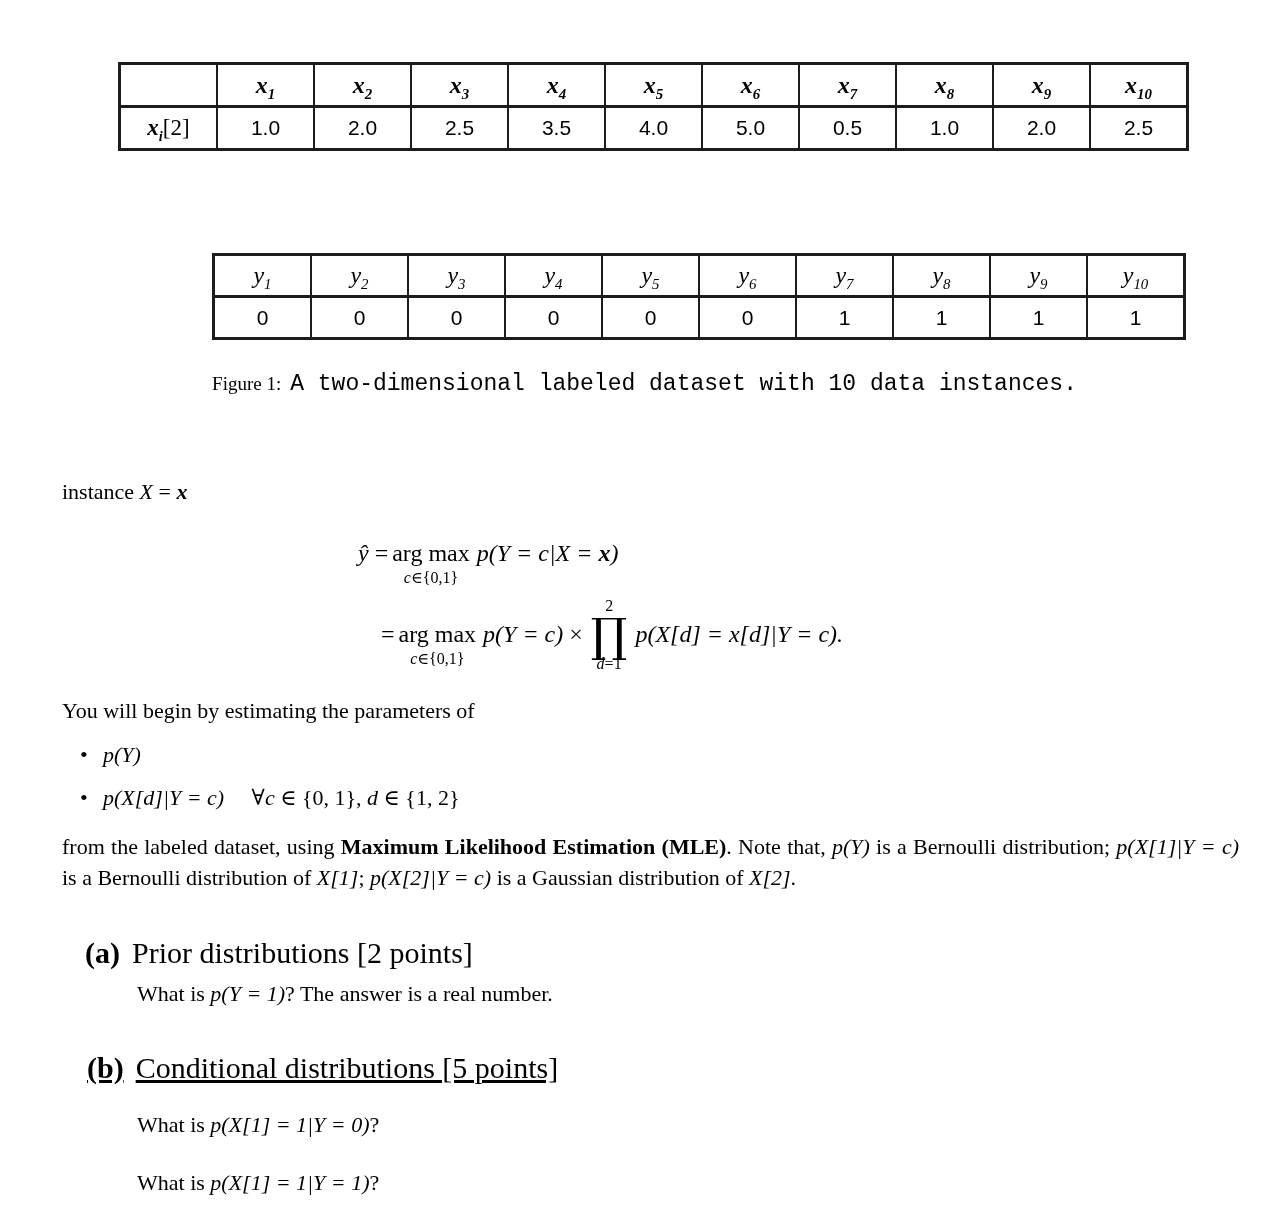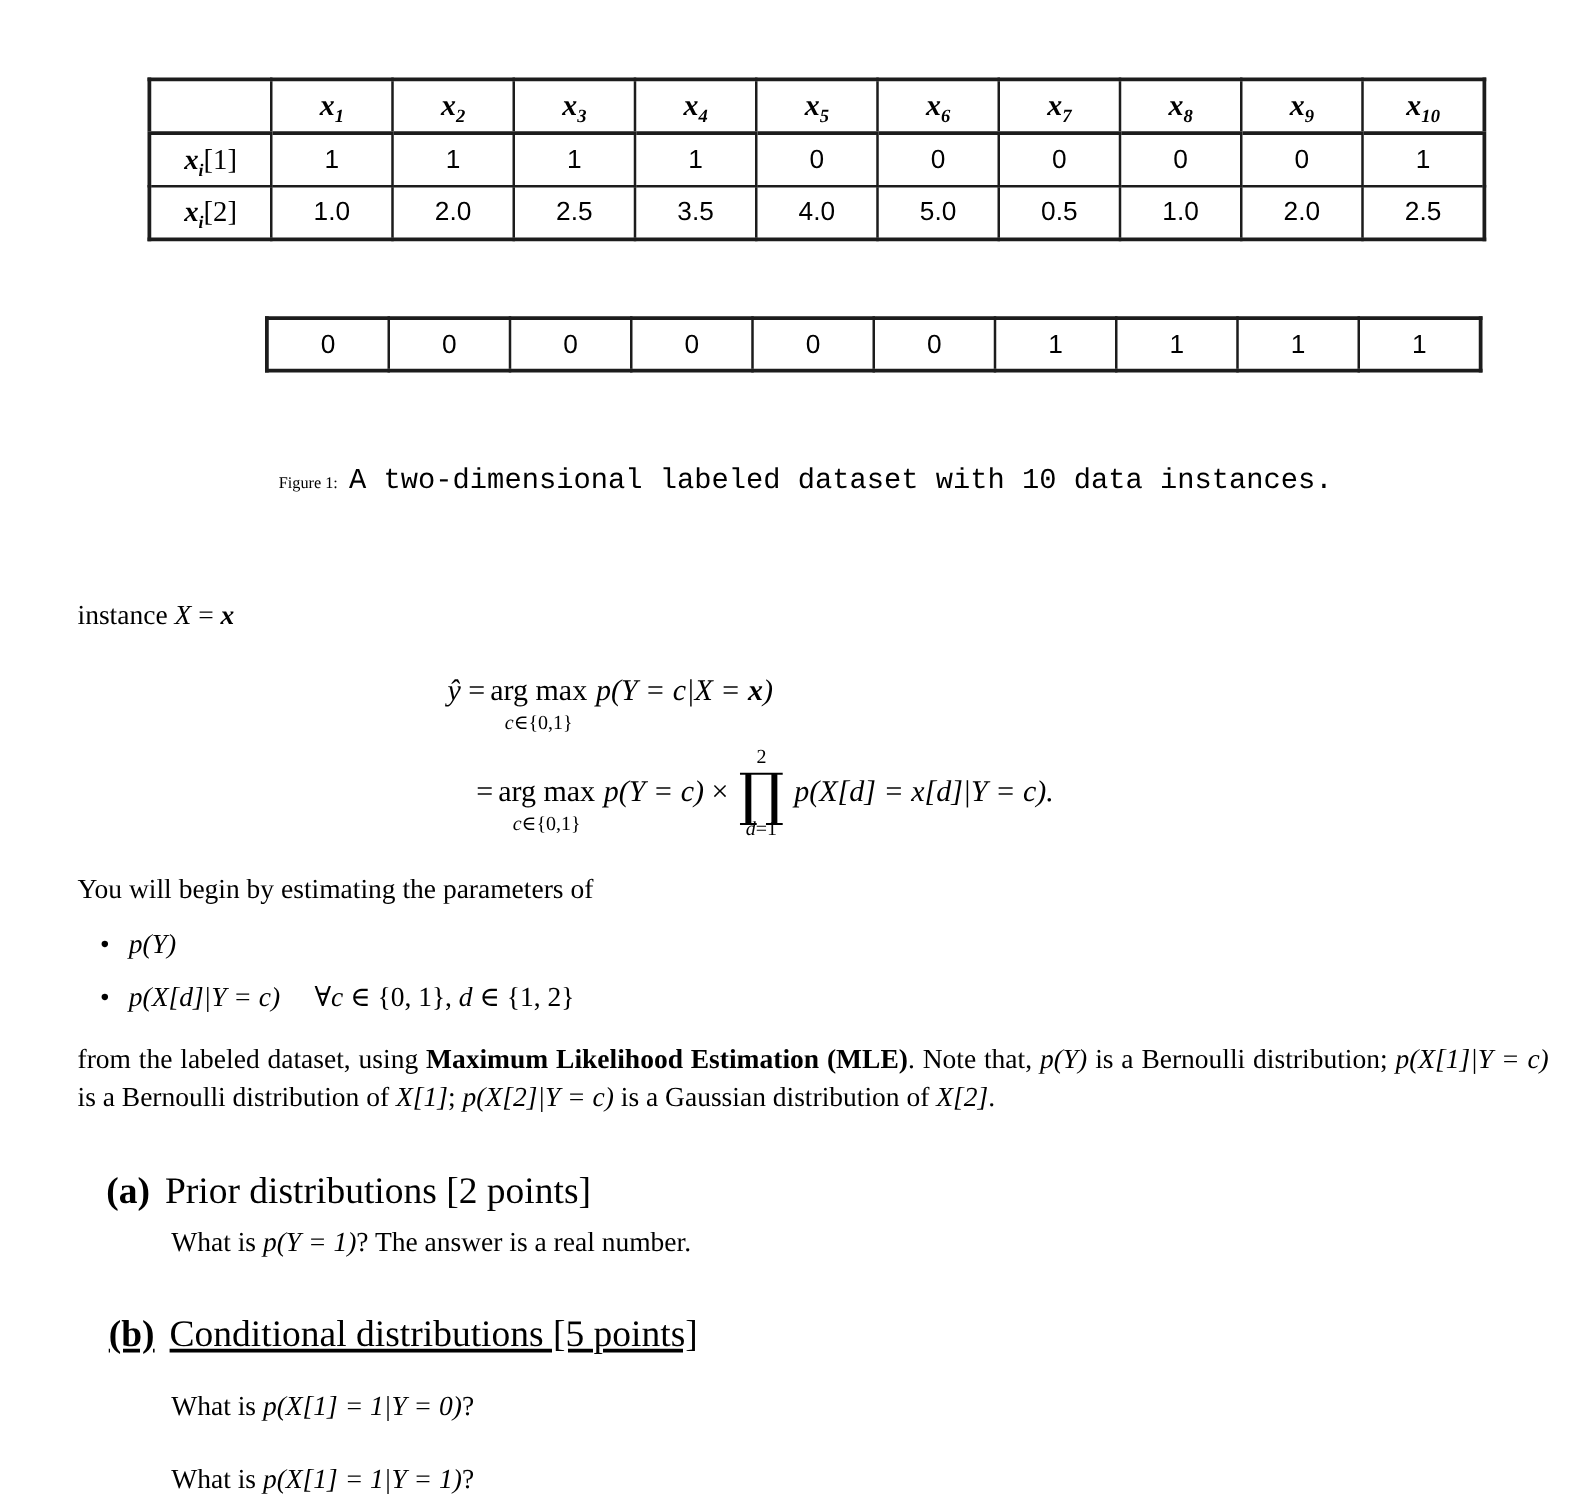--- a/index.html
+++ b/index.html
@@ -17,21 +17,21 @@
   .tbl-x td{width:95px;height:40px;}
   .tbl-y td{width:95px;height:39px;}
   td.mh{font-style:italic;font-size:24px;font-family:"Liberation Serif","DejaVu Serif",serif;}
   td.mbh{font-style:italic;font-weight:700;font-size:24px;}
   td.lblcell{font-size:23px;}
   td.val{font-family:"Liberation Sans","DejaVu Sans",sans-serif;font-size:21px;font-style:normal;font-weight:400;}
   sub{font-size:62%;line-height:0;}
 
   
   .caption{top:371px;left:0;width:1261px;text-align:center;white-space:nowrap;}
-  .cap-label{font-size:13px;margin-right:9px;}
+  .cap-label{font-size:19px;margin-right:9px;}
   .cap-text{font-size:23px;font-family:Liberation Mono, monospace;}
 
   
   .txt{font-size:22px;white-space:nowrap;}
   .para{font-size:22px;line-height:31px;text-align:justify;}
   .seg-up{font-style:normal;}
   .seg-m{font-style:italic;}
   .seg-mb{font-style:italic;font-weight:700;}
   .seg-b{font-weight:700;}
   .seg-sp{white-space:pre;}
@@ -62,50 +62,49 @@
         <td class="mbh">x<sub>3</sub></td>
         <td class="mbh">x<sub>4</sub></td>
         <td class="mbh">x<sub>5</sub></td>
         <td class="mbh">x<sub>6</sub></td>
         <td class="mbh">x<sub>7</sub></td>
         <td class="mbh">x<sub>8</sub></td>
         <td class="mbh">x<sub>9</sub></td>
         <td class="mbh">x<sub>10</sub></td>
       </tr>
   <tr>
-    <td class="lblcell"><span class="seg-mb">x<sub>i</sub></span><span class="seg-up">[1]</span></td>
-  <td class="val">1</td>
-        <td class="val">1</td>
-        <td class="val">1</td>
-        <td class="val">1</td>
-        <td class="val">0</td>
-        <td class="val">0</td>
-        <td class="val">0</td>
-        <td class="val">0</td>
-        <td class="val">0</td>
-        <td class="val">1</td>
-      </tr>
-  <tr>
     <td class="lblcell"><span class="seg-mb">x<sub>i</sub></span><span class="seg-up">[2]</span></td>
   <td class="val">1.0</td>
         <td class="val">2.0</td>
         <td class="val">2.5</td>
         <td class="val">3.5</td>
         <td class="val">4.0</td>
         <td class="val">5.0</td>
         <td class="val">0.5</td>
         <td class="val">1.0</td>
         <td class="val">2.0</td>
         <td class="val">2.5</td>
       </tr>
 </tbody>
   </table>
 
 <table class="tbl tbl-y abs" style="left:212px;top:253px;">
   <tbody>
+      <tr class="hdr-row">
+        <td class="mh">y<sub>1</sub></td>
+        <td class="mh">y<sub>2</sub></td>
+        <td class="mh">y<sub>3</sub></td>
+        <td class="mh">y<sub>4</sub></td>
+        <td class="mh">y<sub>5</sub></td>
+        <td class="mh">y<sub>6</sub></td>
+        <td class="mh">y<sub>7</sub></td>
+        <td class="mh">y<sub>8</sub></td>
+        <td class="mh">y<sub>9</sub></td>
+        <td class="mh">y<sub>10</sub></td>
+      </tr>
   <tr>
         <td class="val">0</td>
         <td class="val">0</td>
         <td class="val">0</td>
         <td class="val">0</td>
         <td class="val">0</td>
         <td class="val">0</td>
         <td class="val">1</td>
         <td class="val">1</td>
         <td class="val">1</td>

